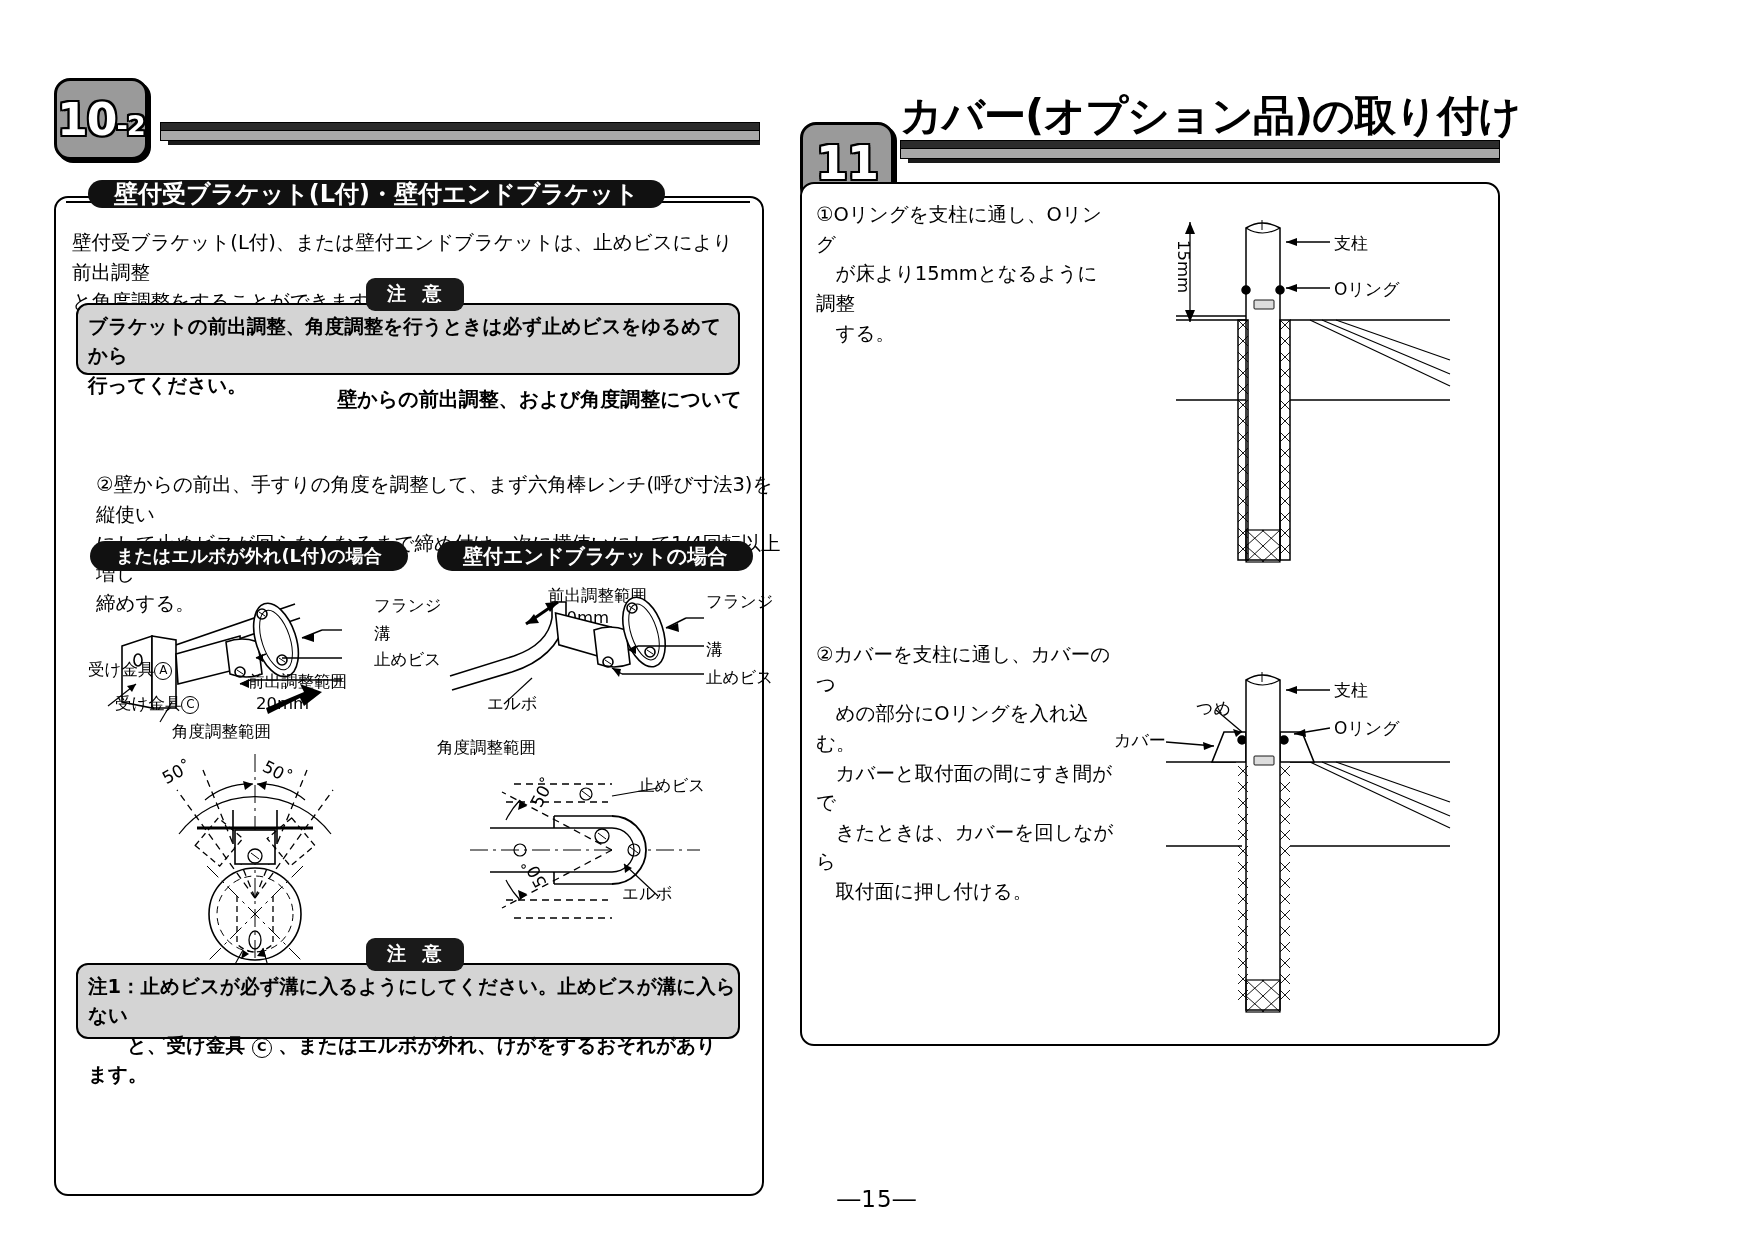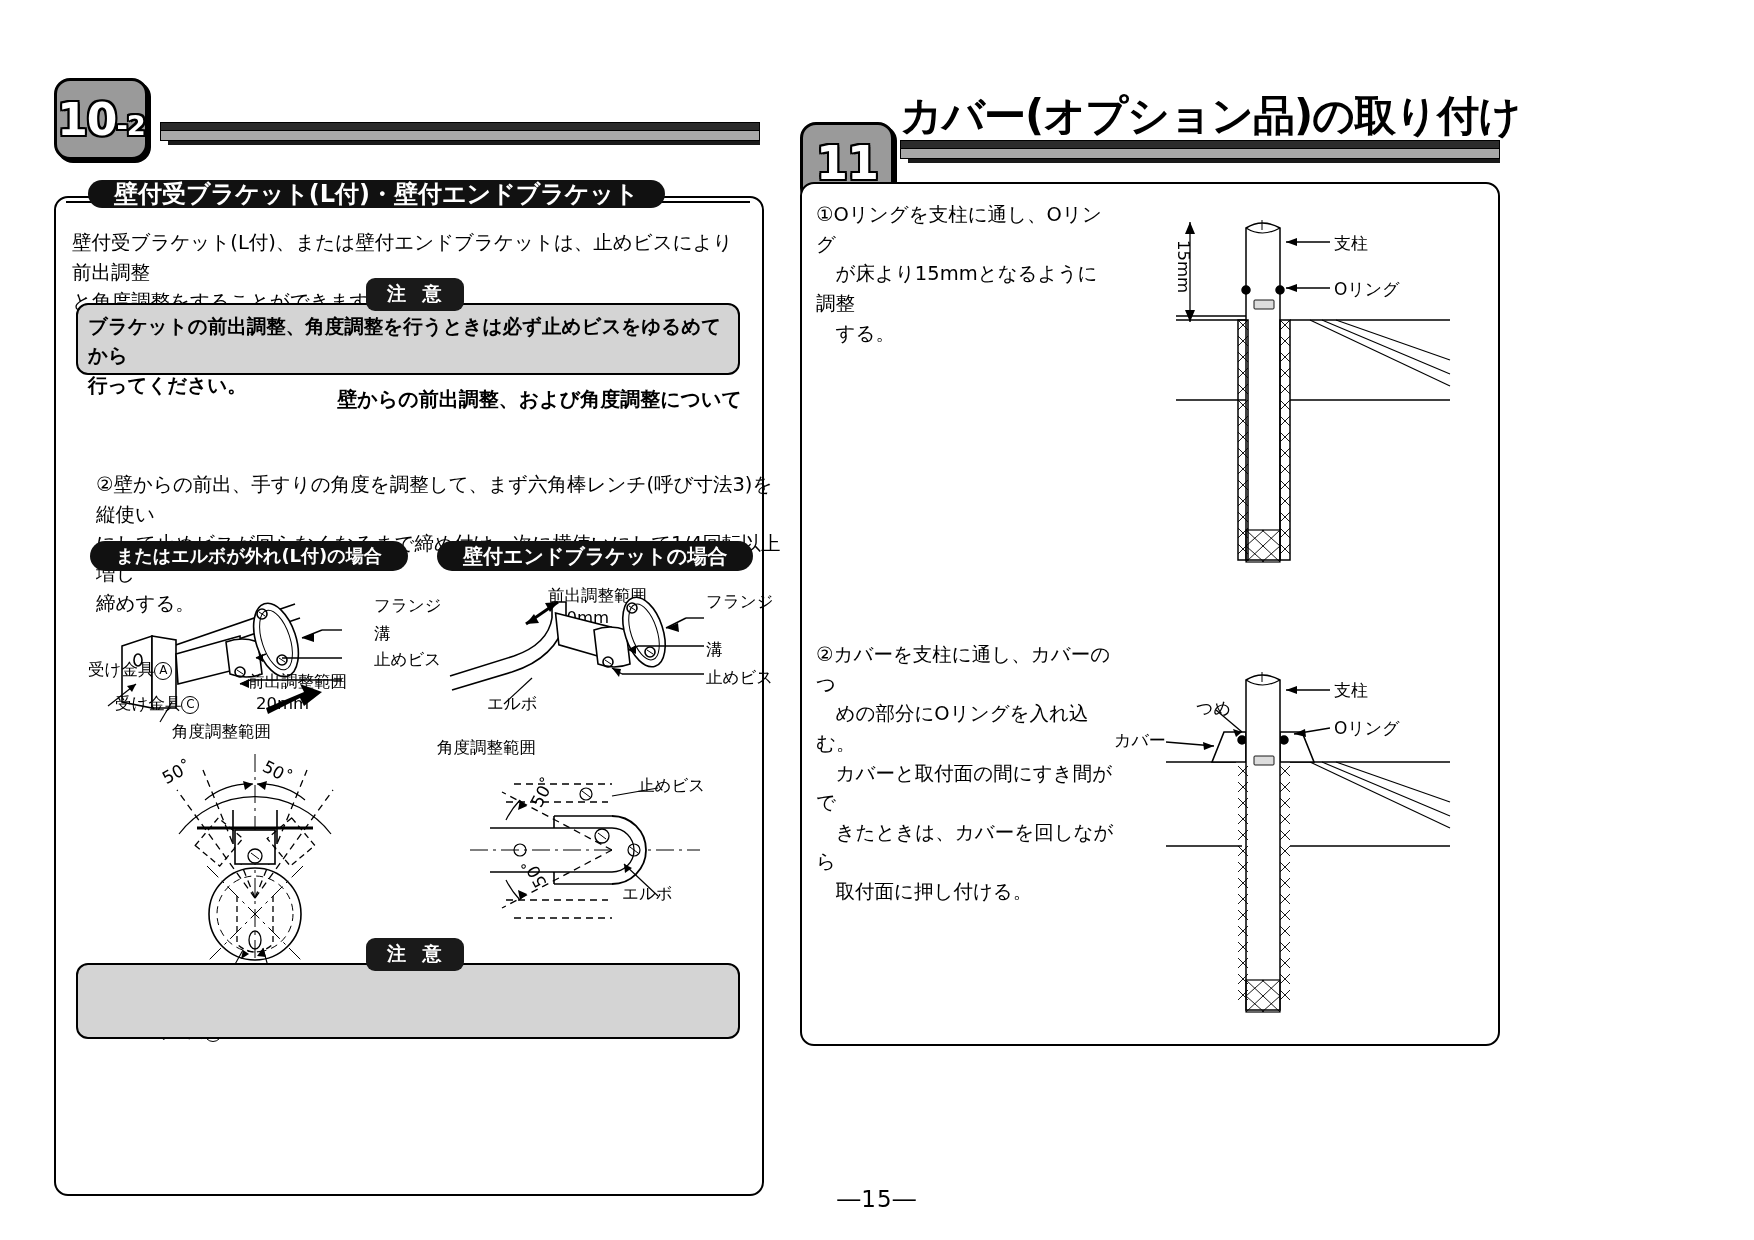--- a/index.html
+++ b/index.html
@@ -404,20 +404,24 @@
     </svg>
   </div>
 
   <div class="lbl" style="left:528px;top:782px;font-size:17px;transform:rotate(-62deg);">50˚</div>
   <div class="lbl" style="left:520px;top:862px;font-size:17px;transform:rotate(-118deg);">50˚</div>
   <div class="lbl" style="left:638px;top:776px;">止めビス</div>
   <div class="lbl" style="left:622px;top:884px;">エルボ</div>
 
   <div class="caution" style="left:76px;top:963px;width:664px;height:76px;"></div>
   <div class="caution-tag" style="left:366px;top:938px;">注 意</div>
+  <div class="caution-txt" style="left:88px;top:972px;width:648px;white-space:normal;">
+    <div>注1：止めビスが必ず溝に入るようにしてください。止めビスが溝に入らない</div>
+    <div><span>　　と、受け金具 </span><span class="circ" style="border-width:1.8px;width:18px;height:18px;line-height:16px;font-size:13px;">C</span><span> 、またはエルボが外れ、けがをするおそれがあります。</span></div>
+  </div>
 
   <div class="badge" style="left:800px;top:78px;width:88px;height:76px;margin-top:44px;">
     <div class="badge-inner" style="font-size:46px;">11</div>
   </div>
 
   <div class="bigtitle" style="left:900px;top:88px;">カバー(オプション品)の取り付け</div>
 
   <div class="rulebar" style="left:900px;top:140px;width:600px;">
     <div class="r1"></div>
       <div class="r2"></div>

